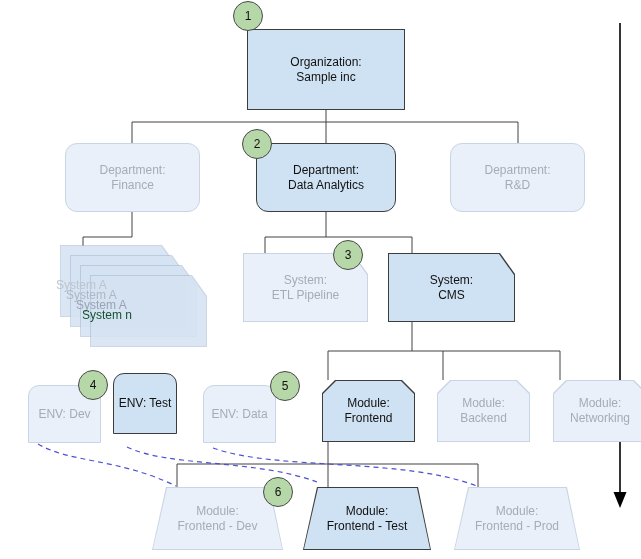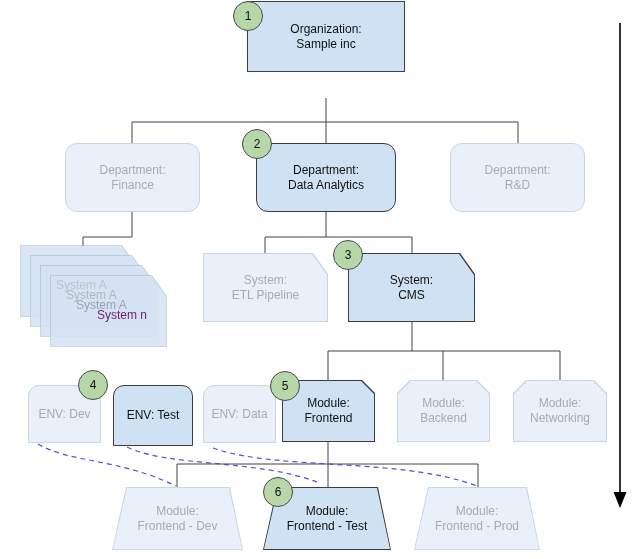--- a/index.html
+++ b/index.html
@@ -14,21 +14,21 @@
   .arrowhead{fill:var(--arrow-color,#000);}
   .ctx{position:absolute;left:18px;top:10px;z-index:2;white-space:pre-line;color:#1a1a1a;}
   
   .box{position:absolute;z-index:2;box-sizing:border-box;display:flex;align-items:center;
        justify-content:center;text-align:center;white-space:pre-line;}
   .box.active{background:var(--active-fill,#cfe2f3);border:1px solid var(--active-border,#3d3d3d);color:#111;}
   .box.faded{background:var(--faded-fill,#e9f0f9);border:1px solid var(--faded-border,#c9d5e4);color:var(--faded-text,#a4acb8);}
   .rounded{border-radius:12px;}
   .topround{border-radius:11px 11px 0 0;margin-left:26px;}
   
-  .shape{position:absolute;z-index:2;}
+  .shape{position:absolute;z-index:2;margin-left:40px;}
   .fill{position:absolute;inset:1px;display:flex;align-items:center;justify-content:center;
         text-align:center;white-space:pre-line;}
   .card{clip-path:polygon(0 0,calc(100% - 15px) 0,100% 21px,100% 100%,0 100%);}
   .chamfer{clip-path:polygon(13px 0,calc(100% - 13px) 0,100% 13px,100% 100%,0 100%,0 13px);}
   .trap{clip-path:polygon(14px 0,calc(100% - 13px) 0,100% 100%,0 100%);}
   .shape.active{background:var(--active-border,#3d3d3d);}
   .shape.active>.fill{background:var(--active-fill,#cfe2f3);color:#111;}
   .shape.faded{background:var(--faded-border,#c9d5e4);}
   .shape.faded>.fill{background:var(--faded-fill,#e9f0f9);color:var(--faded-text,#a4acb8);}
   .shape.stacky{background:rgba(160,183,208,.55);}
@@ -52,21 +52,21 @@
     <path class="dash" d="M38 444 C70 463 118 458 176 486"></path>
     <path class="dash" d="M127 447 C168 467 255 459 317 482"></path>
     <path class="dash" d="M213 448 C278 471 400 457 477 486"></path>
     <g>
       <line class="arrowline" x1="620" y1="23" x2="620" y2="493"></line>
       <polygon class="arrowhead" points="613.5,492 626.5,492 620,508"></polygon>
     </g>
   </svg>
 
 
-  <div class="box active" style="left:247px;top:1px;width:158px;height:71px">Organization:
+  <div class="box active" style="left:247px;top:29px;width:158px;height:81px">Organization:
 Sample inc</div>
 
   <div class="box faded rounded" style="left:65px;top:143px;width:135px;height:69px">Department:
 Finance</div>
   <div class="box active rounded" style="left:256px;top:143px;width:140px;height:69px">Department:
 Data Analytics</div>
   <div class="box faded rounded" style="left:450px;top:143px;width:135px;height:69px">Department:
 R&amp;D</div>
 
   <div class="shape stacky card" style="left:20px;top:245px;width:117px;height:72px">
@@ -77,33 +77,33 @@
     </div>
   <div class="shape stacky card" style="left:40px;top:265px;width:117px;height:72px">
       <div class="fill card"></div>
     </div>
   <div class="shape stacky card" style="left:50px;top:275px;width:117px;height:72px">
       <div class="fill card"></div>
     </div>
   <span class="stacklabel" style="left:56px;top:278px;color:#bcc4cf">System A</span>
   <span class="stacklabel" style="left:66px;top:288px;color:#aeb8c4">System A</span>
   <span class="stacklabel" style="left:76px;top:298px;color:#99a3b1">System A</span>
-  <span class="stacklabel" style="left:97px;top:308px;color:#701a75">System n</span>
+  <span class="stacklabel" style="left:82px;top:308px;color:#14532d">System n</span>
 
   <div class="shape faded card" style="left:203px;top:253px;width:125px;height:69px">
     <div class="fill card">System:
 ETL Pipeline</div>
     </div>
   <div class="shape active card" style="left:348px;top:253px;width:127px;height:69px">
     <div class="fill card">System:
 CMS</div>
     </div>
 
   <div class="box faded topround" style="left:2px;top:385px;width:73px;height:58px">ENV: Dev</div>
-  <div class="box active topround" style="left:87px;top:385px;width:80px;height:61px">ENV: Test</div>
+  <div class="box active topround" style="left:87px;top:373px;width:64px;height:61px">ENV: Test</div>
   <div class="box faded topround" style="left:177px;top:385px;width:73px;height:58px">ENV: Data</div>
 
   <div class="shape active chamfer" style="left:282px;top:380px;width:93px;height:62px">
     <div class="fill chamfer">Module:
 Frontend</div>
     </div>
   <div class="shape faded chamfer" style="left:397px;top:380px;width:93px;height:62px">
     <div class="fill chamfer">Module:
 Backend</div>
     </div>

